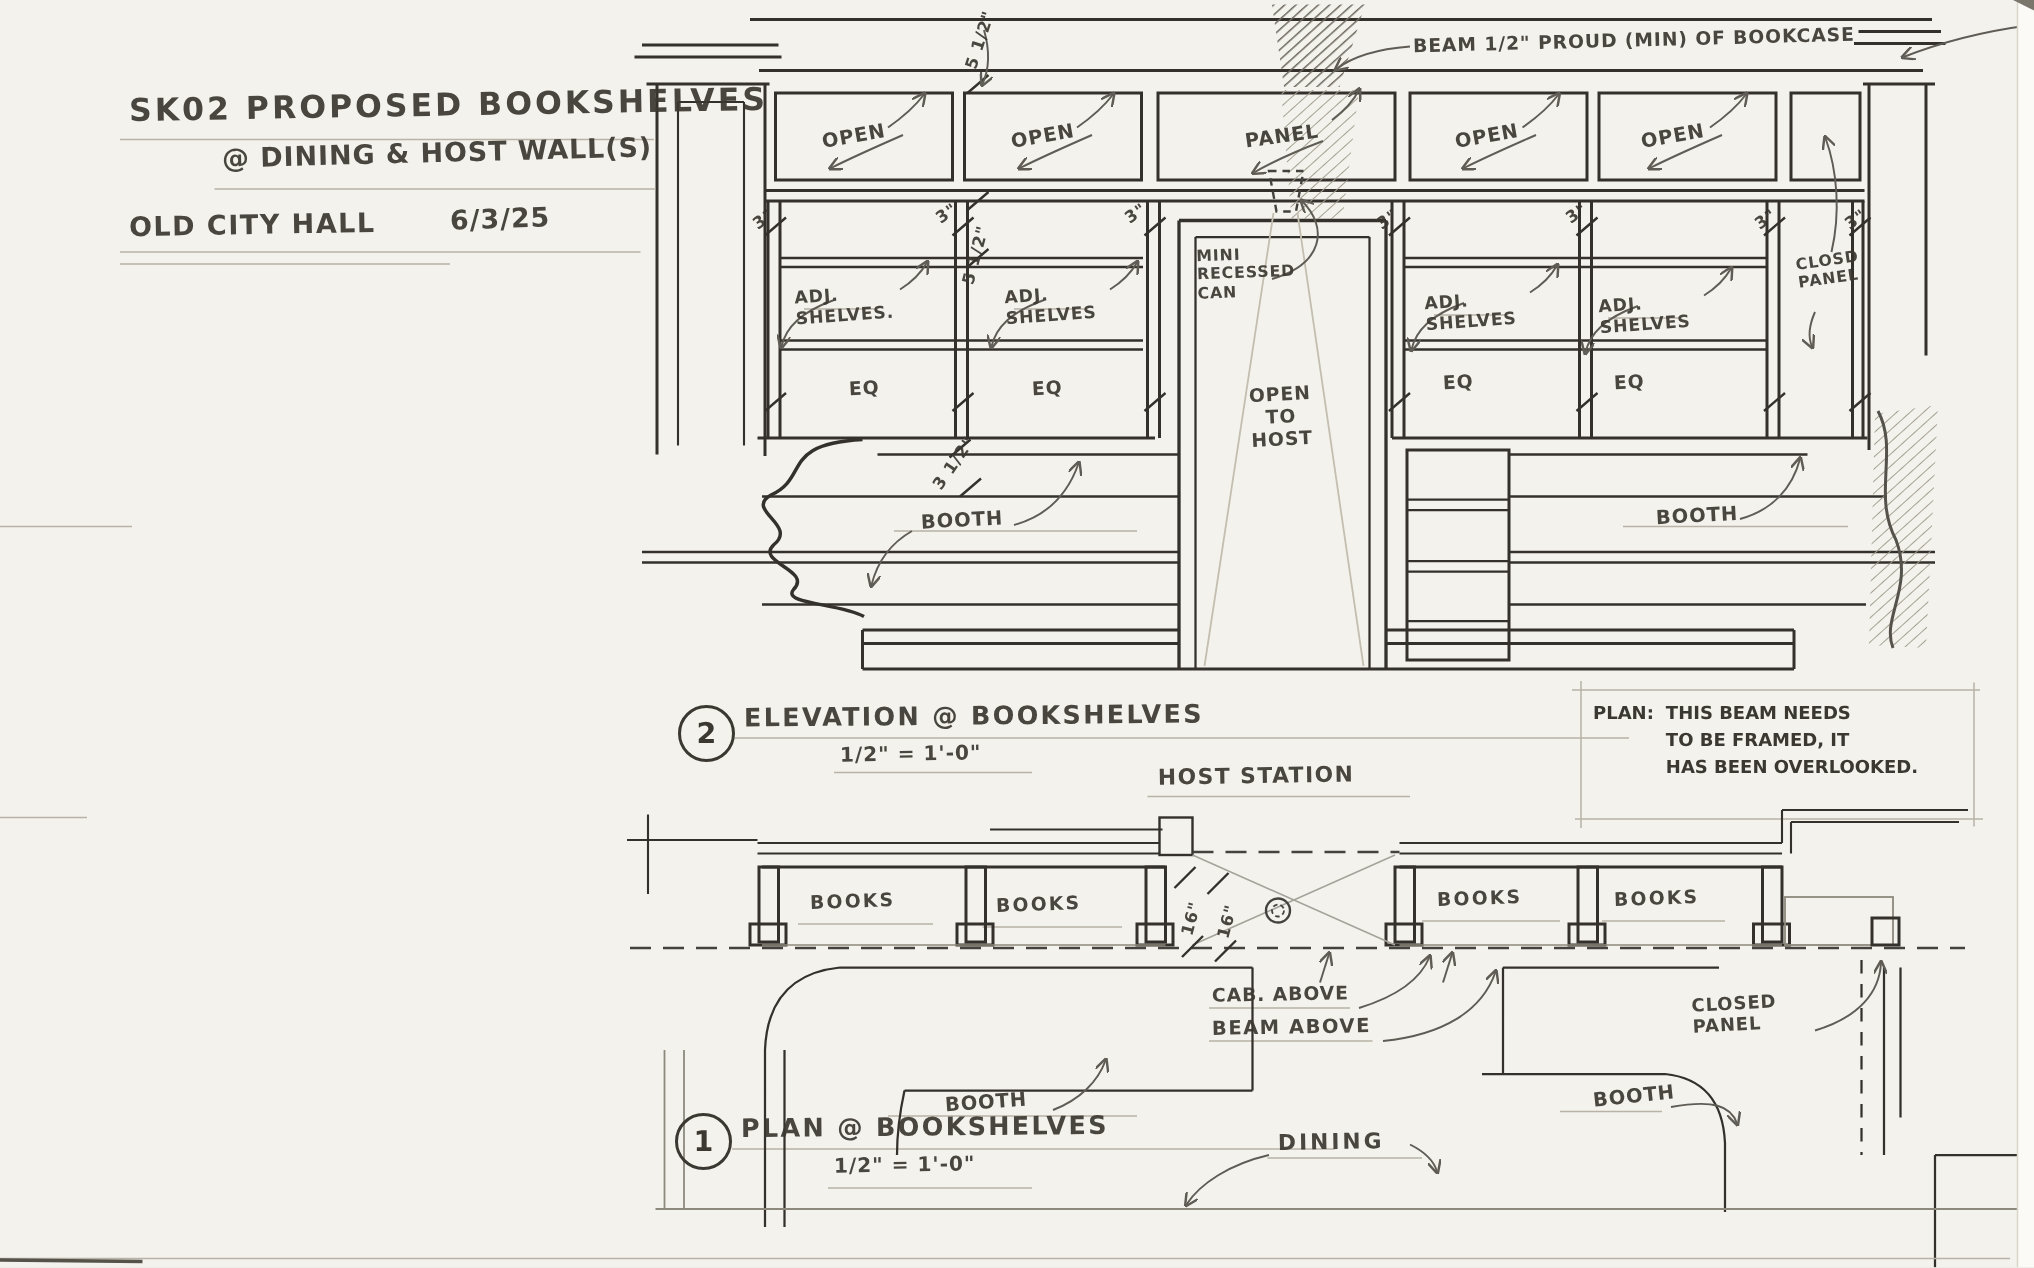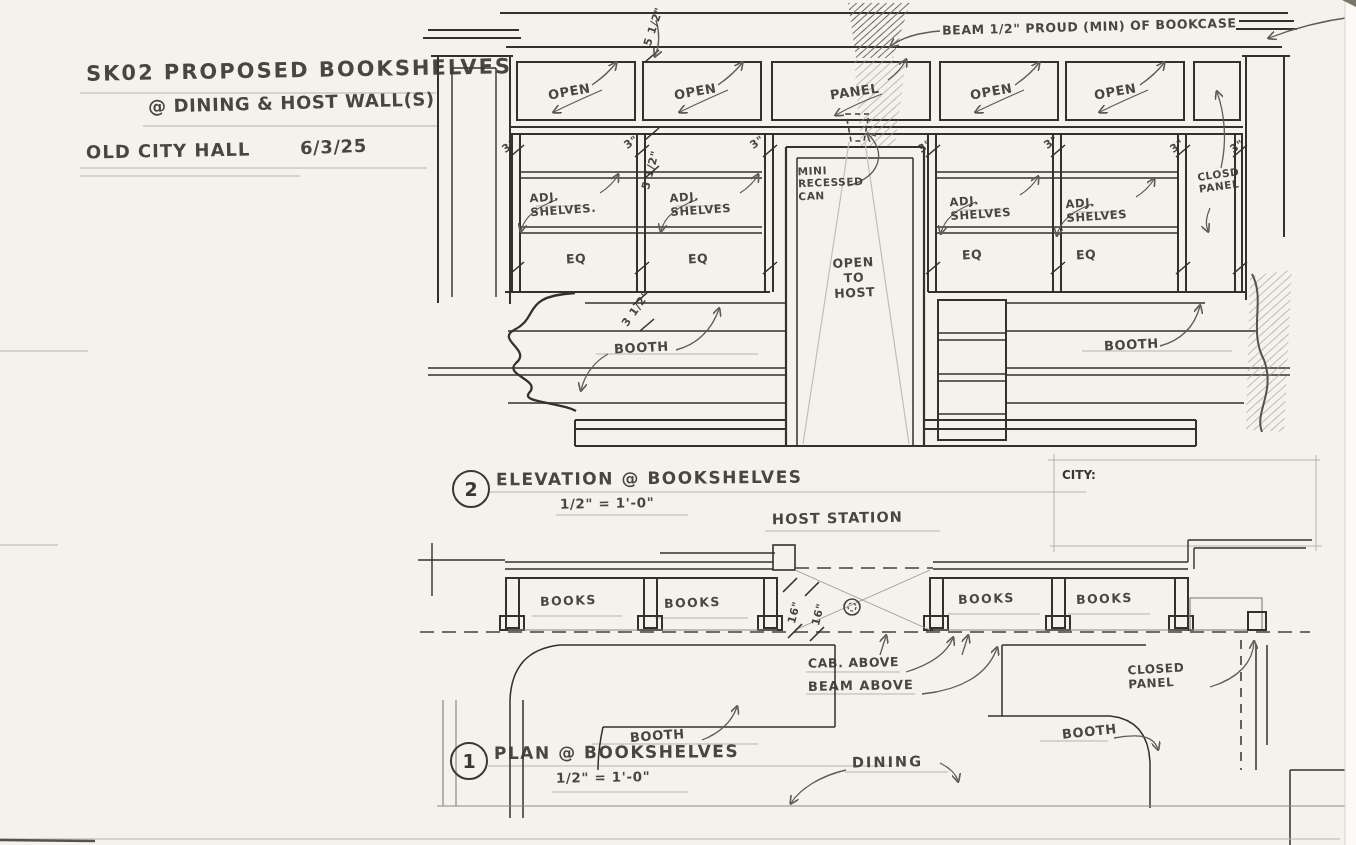--- a/index.html
+++ b/index.html
@@ -259,21 +259,24 @@
 PANEL</div>
 
   <div class="lbl" style="left:614px;top:340px;font-size:13px;transform:rotate(-3deg)">BOOTH</div>
   <div class="lbl" style="left:1104px;top:337px;font-size:13px;transform:rotate(-3deg)">BOOTH</div>
 
   <div class="circle-num" style="left:452px;top:470px">2</div>
   <div class="lbl drawing-title" style="left:496px;top:468px;transform:rotate(-0.5deg)">ELEVATION @ BOOKSHELVES</div>
   <div class="lbl scale" style="left:560px;top:496px;transform:rotate(-1deg)">1/2" = 1'-0"</div>
 
   <div class="notebox">
-    <span>CITY:</span>
+    <span>PLAN:</span>
+    <span class="body">THIS BEAM NEEDS
+TO BE FRAMED, IT
+HAS BEEN OVERLOOKED.</span>
   </div>
 
   <div class="lbl" style="left:772px;top:510px;font-size:14.5px;letter-spacing:1px;transform:rotate(-1deg)">HOST STATION</div>
 
   <div class="lbl" style="left:540px;top:594px;font-size:12.5px;letter-spacing:1.5px;transform:rotate(-2deg)">BOOKS</div>
   <div class="lbl" style="left:664px;top:596px;font-size:12.5px;letter-spacing:1.5px;transform:rotate(-2deg)">BOOKS</div>
   <div class="lbl" style="left:958px;top:592px;font-size:12.5px;letter-spacing:1.5px;transform:rotate(-2deg)">BOOKS</div>
   <div class="lbl" style="left:1076px;top:592px;font-size:12.5px;letter-spacing:1.5px;transform:rotate(-2deg)">BOOKS</div>
 
   <div class="lbl dim" style="left:786px;top:622px;transform:rotate(-75deg)">16"</div>

